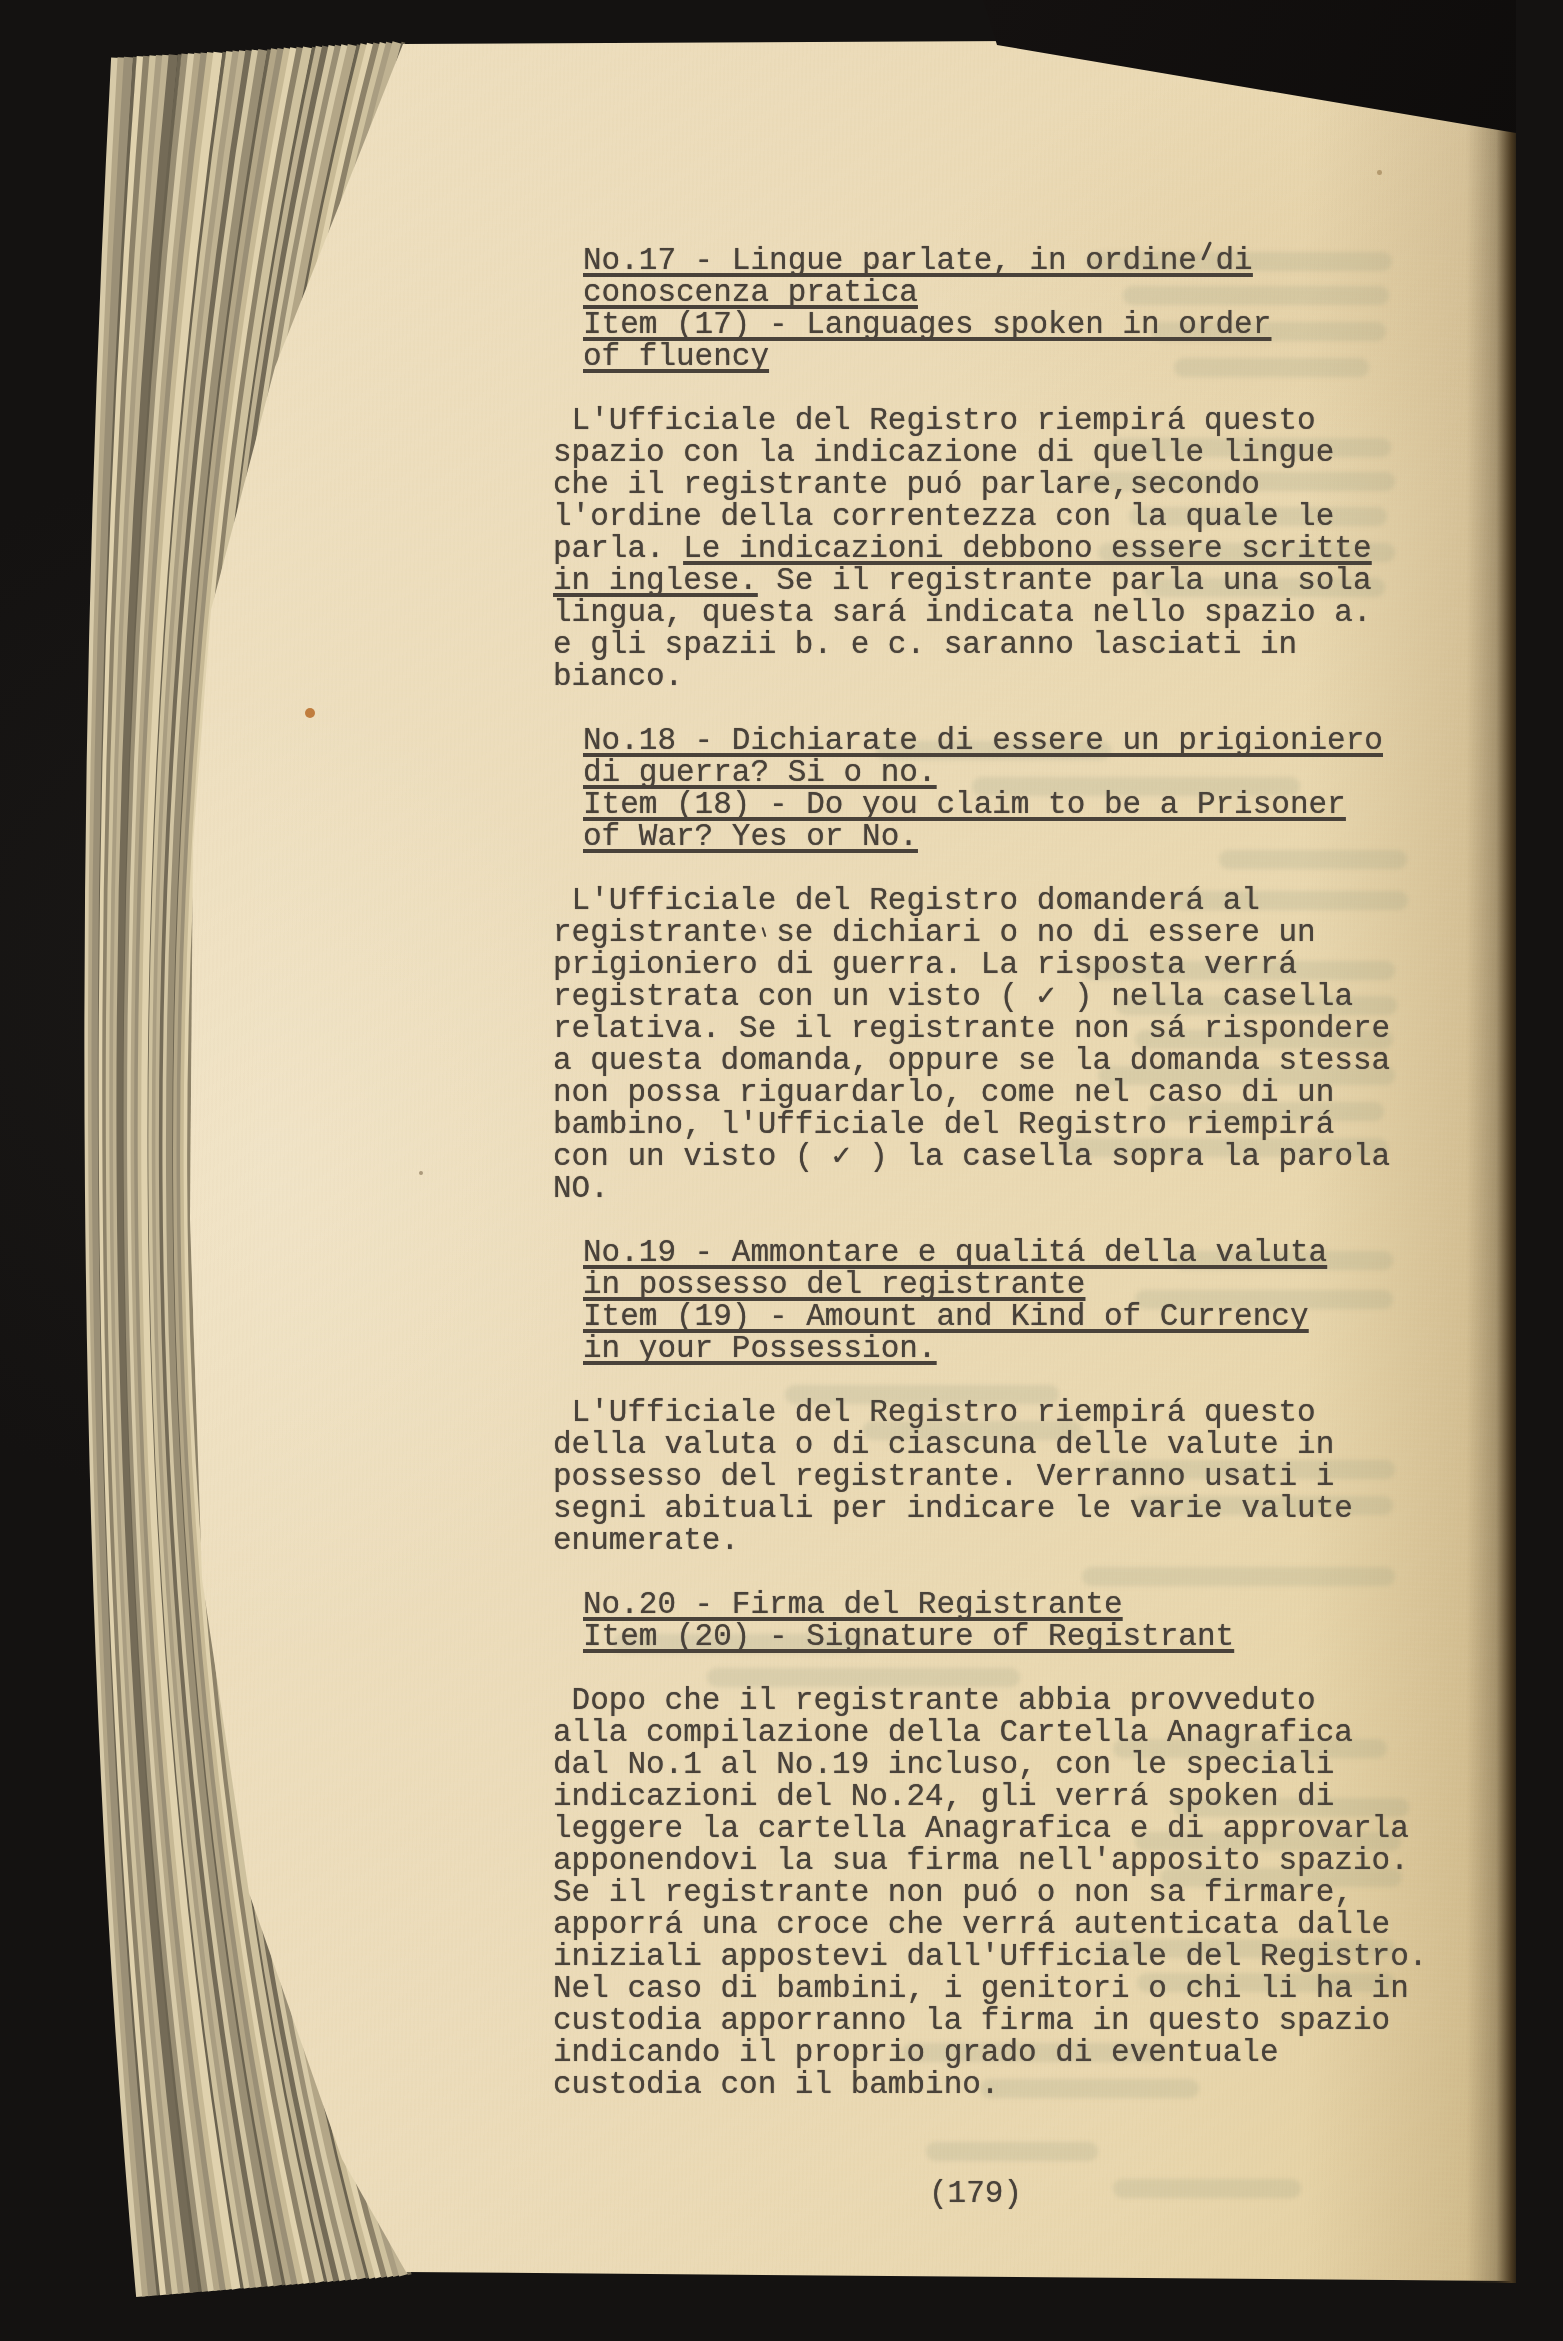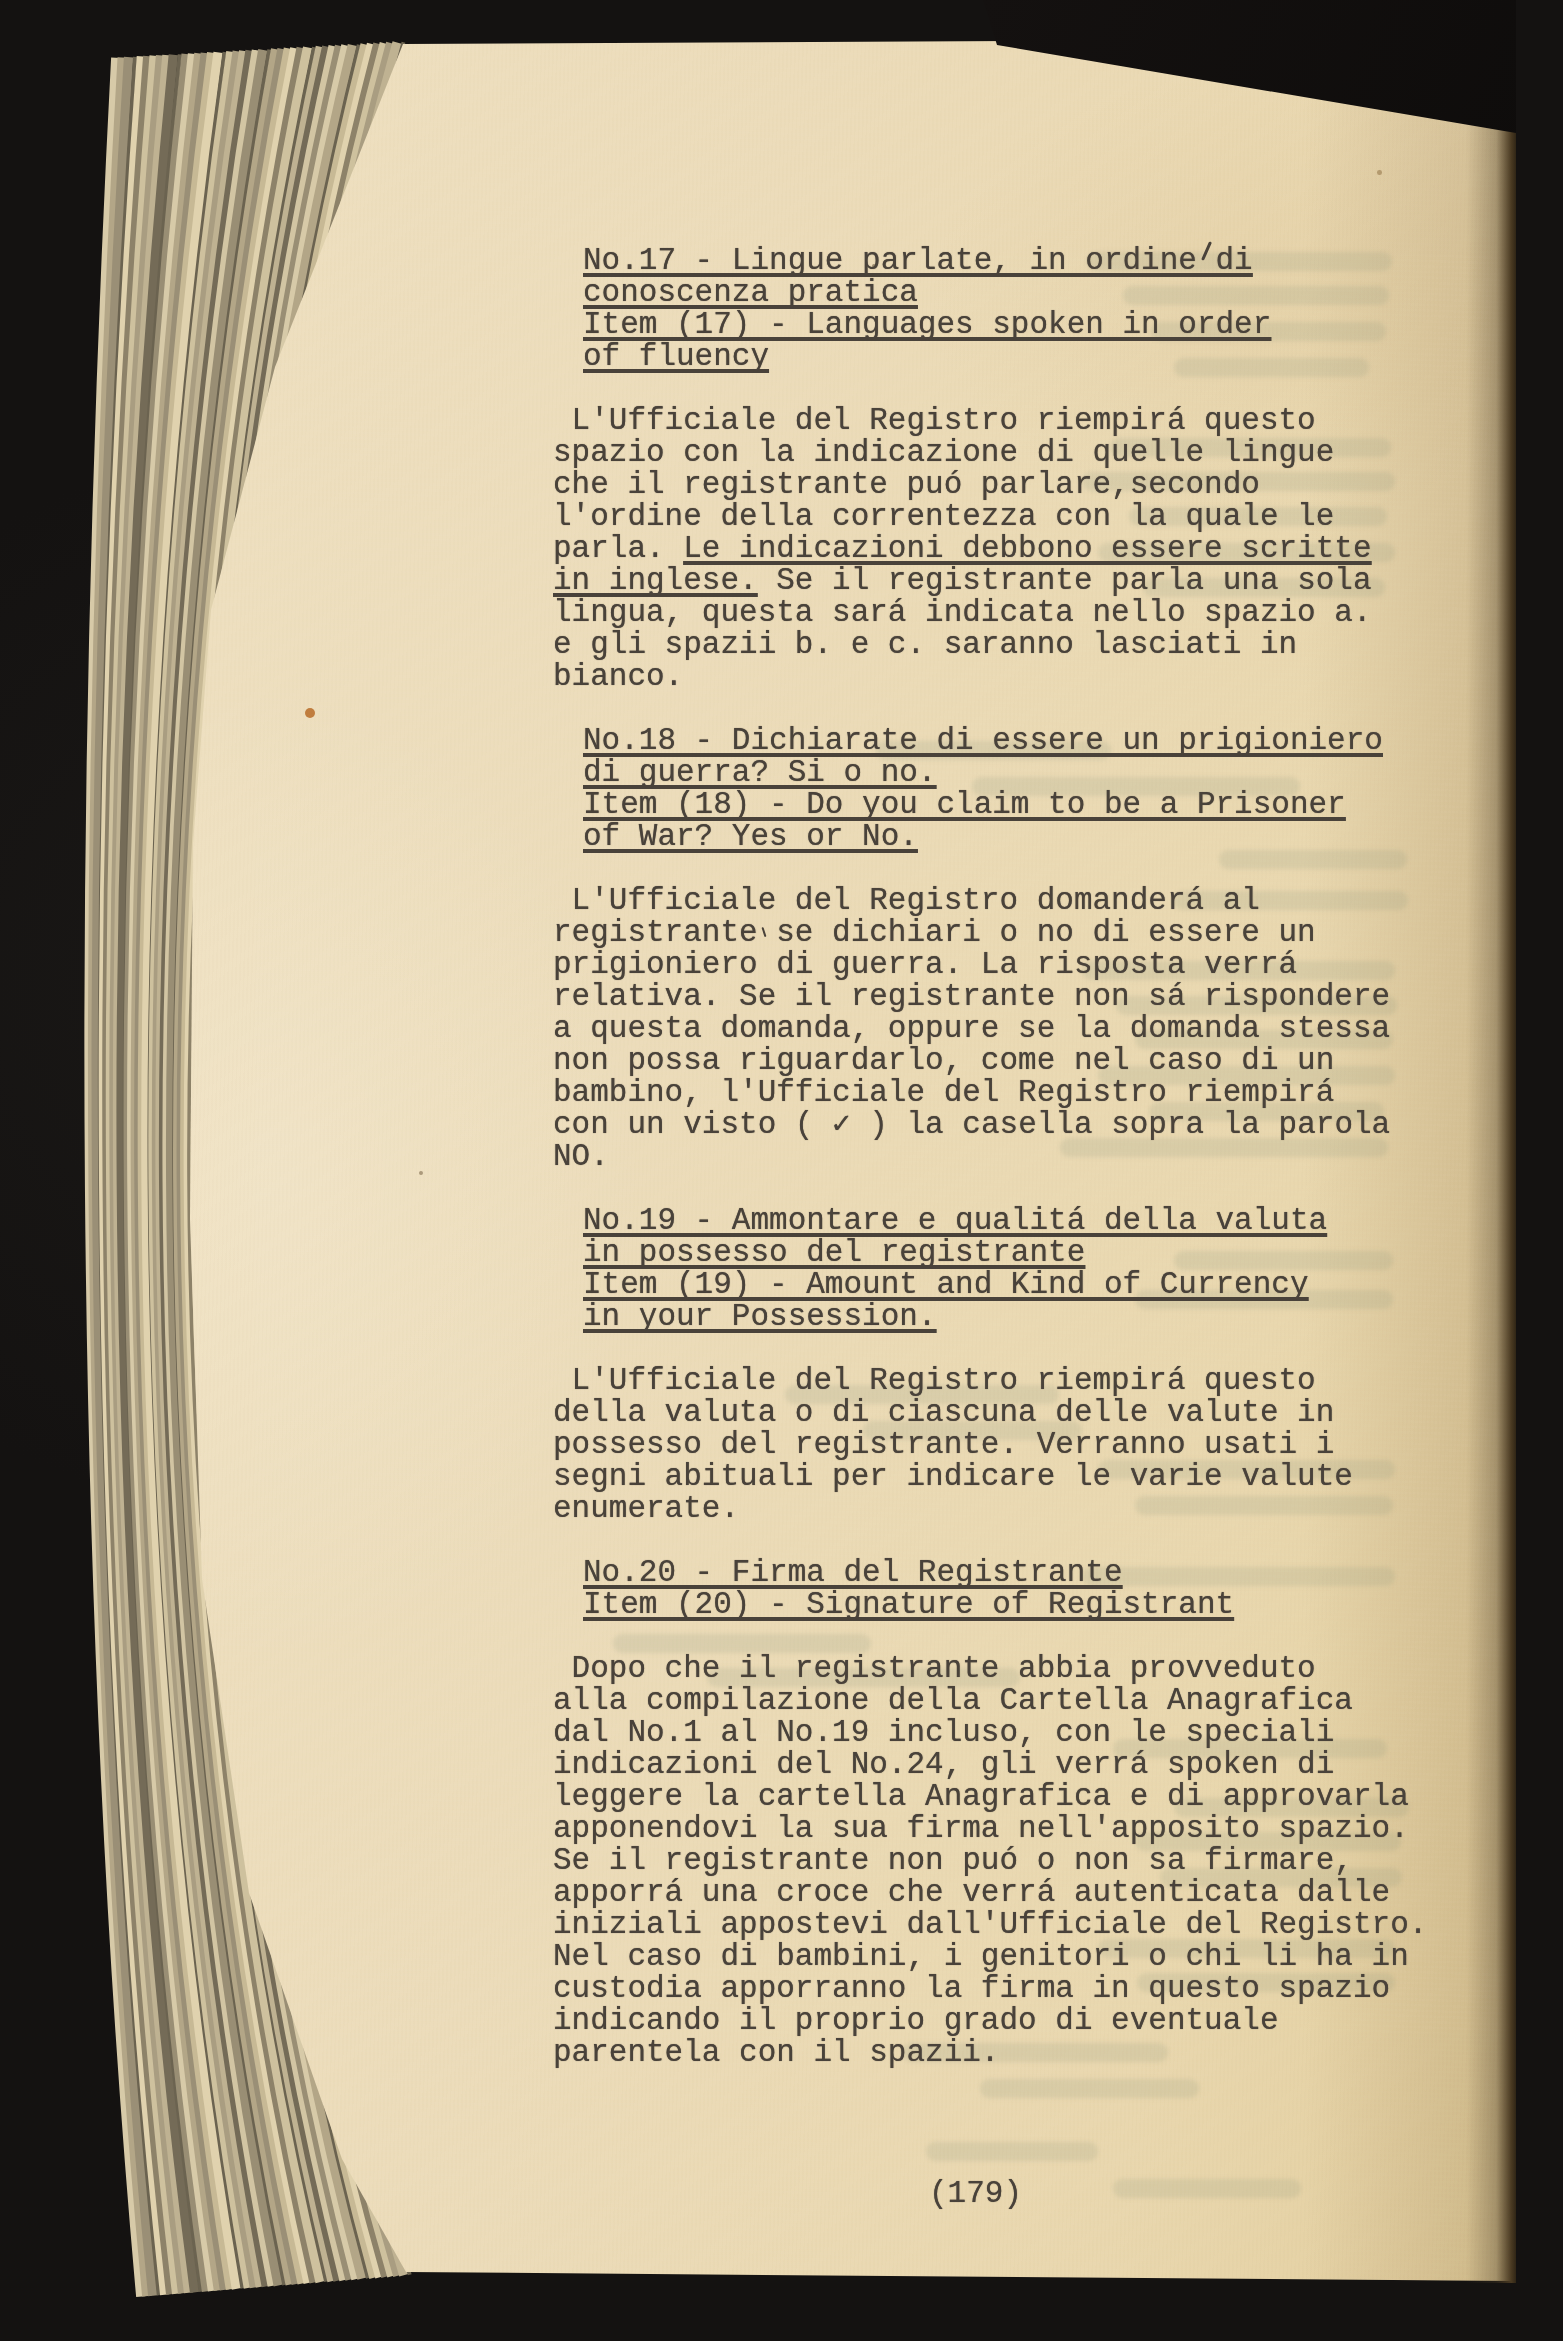--- a/index.html
+++ b/index.html
@@ -206,20 +206,21 @@
         <div class="row"><span>bianco.</span></div>
         <div class="row"></div>
         <div class="row h"><span class="u">No.18 - Dichiarate di essere un prigioniero</span></div>
         <div class="row h"><span class="u">di guerra? Si o no.</span></div>
         <div class="row h"><span class="u">Item (18) - Do you claim to be a Prisoner</span></div>
         <div class="row h"><span class="u">of War? Yes or No.</span></div>
         <div class="row"></div>
         <div class="row"><span> L'Ufficiale del Registro domanderá al</span></div>
         <div class="row"><span>registrante se dichiari o no di essere un</span></div>
         <div class="row"><span>prigioniero di guerra. La risposta verrá</span></div>
+        <div class="row"><span>registrata con un visto ( ✓ ) nella casella</span></div>
         <div class="row"><span>relativa. Se il registrante non sá rispondere</span></div>
         <div class="row"><span>a questa domanda, oppure se la domanda stessa</span></div>
         <div class="row"><span>non possa riguardarlo, come nel caso di un</span></div>
         <div class="row"><span>bambino, l'Ufficiale del Registro riempirá</span></div>
         <div class="row"><span>con un visto ( ✓ ) la casella sopra la parola</span></div>
         <div class="row"><span>NO.</span></div>
         <div class="row"></div>
         <div class="row h"><span class="u">No.19 - Ammontare e qualitá della valuta</span></div>
         <div class="row h"><span class="u">in possesso del registrante</span></div>
         <div class="row h"><span class="u">Item (19) - Amount and Kind of Currency</span></div>
@@ -239,21 +240,21 @@
         <div class="row"><span>dal No.1 al No.19 incluso, con le speciali</span></div>
         <div class="row"><span>indicazioni del No.24, gli verrá spoken di</span></div>
         <div class="row"><span>leggere la cartella Anagrafica e di approvarla</span></div>
         <div class="row"><span>apponendovi la sua firma nell'apposito spazio.</span></div>
         <div class="row"><span>Se il registrante non puó o non sa firmare,</span></div>
         <div class="row"><span>apporrá una croce che verrá autenticata dalle</span></div>
         <div class="row"><span>iniziali appostevi dall'Ufficiale del Registro.</span></div>
         <div class="row"><span>Nel caso di bambini, i genitori o chi li ha in</span></div>
         <div class="row"><span>custodia apporranno la firma in questo spazio</span></div>
         <div class="row"><span>indicando il proprio grado di eventuale</span></div>
-        <div class="row"><span>parentela con il spazii.</span></div>
+        <div class="row"><span>custodia con il bambino.</span></div>
         <div class="row"></div>
       </div>
 
     <div class="pageno">(179)</div>
 
     <div class="stray" style="left:1205px;top:241px;width:3.1px;height:20.3px;transform:rotate(24deg);border-radius:1.6px;"></div>
     <div class="stray" style="left:763px;top:927px;width:2.3px;height:10.2px;transform:rotate(-18deg);border-radius:1.6px;"></div>
   </div>
 
   <div class="gutter"></div>

